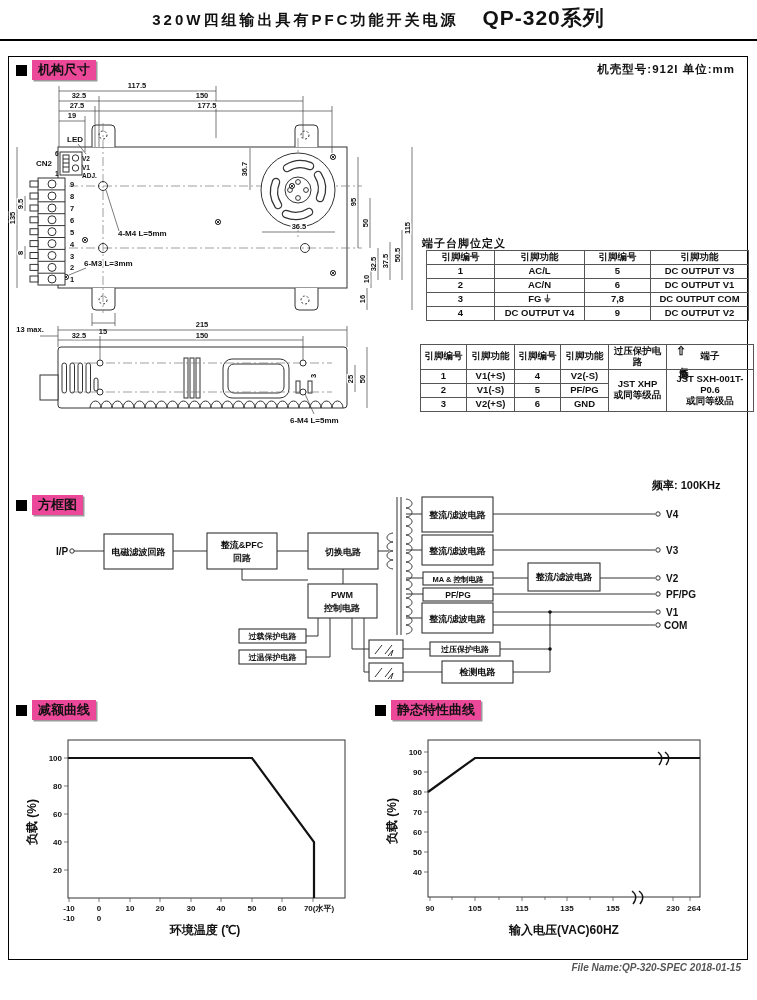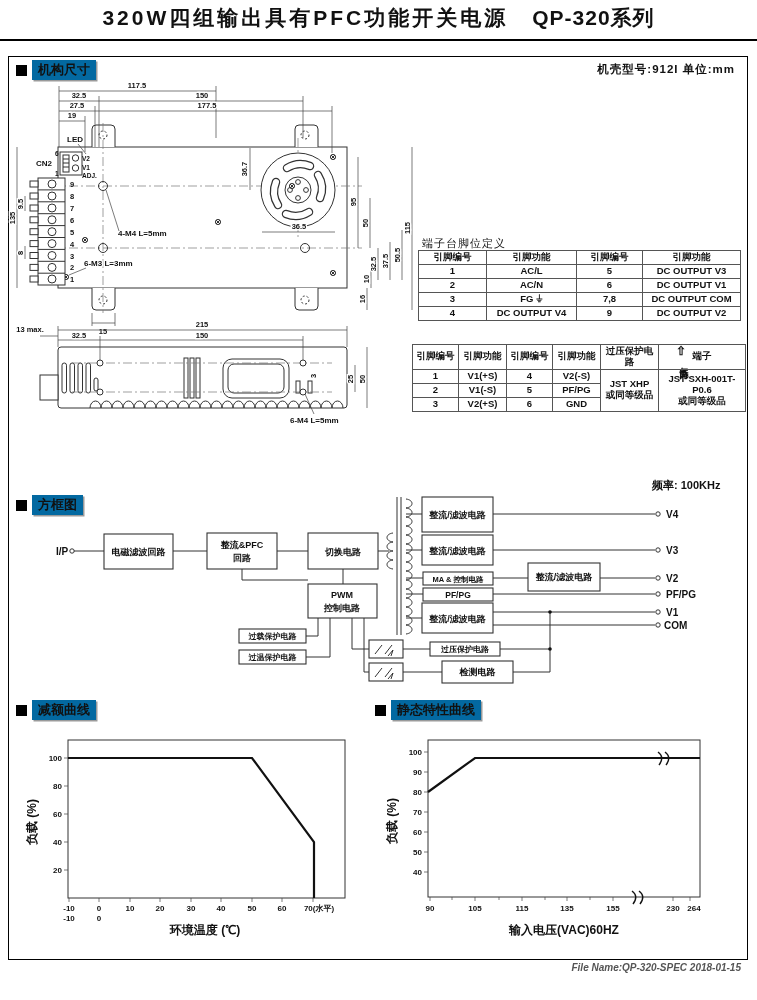--- a/index.html
+++ b/index.html
@@ -1,44 +1,44 @@
 <!DOCTYPE html>
 <html><head>
 <meta charset="utf-8">
 <style>
   html,body{margin:0;padding:0;background:#fff;}
   .page{position:relative;width:757px;height:1000px;background:#fff;overflow:hidden;
         font-family:"Liberation Sans",sans-serif;color:#111;}
   .title{position:absolute;left:0;right:0;top:4px;text-align:center;white-space:nowrap;}
-  .title .main{font-size:21px;font-weight:700;letter-spacing:3px;}
+  .title .main{font-size:15px;font-weight:700;letter-spacing:3px;}
   .title .series{font-size:21px;font-weight:800;letter-spacing:1px;margin-left:24px;}
   .title-rule{position:absolute;left:0;top:39px;width:757px;height:2px;background:#000;}
   .frame{position:absolute;left:8px;top:56px;width:738px;height:902px;border:1.5px solid #000;}
   .sec{position:absolute;display:flex;align-items:center;gap:5px;font-size:13px;font-weight:700;}
   .sec .sq{width:11px;height:11px;background:#000;flex:0 0 auto;}
-  .sec .tx{background:#0369a1;padding:1px 6px;box-shadow:1.5px 1.5px 0 #9a9a9a;white-space:nowrap;}
+  .sec .tx{background:#ec4899;padding:1px 6px;box-shadow:1.5px 1.5px 0 #9a9a9a;white-space:nowrap;}
   .caseinfo{position:absolute;top:62px;right:22px;font-size:11.5px;font-weight:700;letter-spacing:1px;}
   svg{position:absolute;overflow:visible;}
   svg text{font-family:"Liberation Sans",sans-serif;fill:#111;}
   .dm{font-size:7.5px;font-weight:600;text-anchor:middle;paint-order:stroke;stroke:#fff;stroke-width:2.5px;}
   .lb{font-size:8px;font-weight:700;text-anchor:start;paint-order:stroke;stroke:#fff;stroke-width:2.5px;}
   .ol{stroke:#333;stroke-width:1;fill:none;}
   .olw{stroke:#333;stroke-width:1;fill:#fff;}
   .dl{stroke:#444;stroke-width:0.7;fill:none;}
   .cl{stroke:#777;stroke-width:0.7;fill:none;stroke-dasharray:9 3 2 3;}
   .bx{stroke:#333;stroke-width:1.1;fill:#fff;}
   .wr{stroke:#333;stroke-width:1;fill:none;}
   .bt{font-size:9px;font-weight:700;text-anchor:middle;}
   .bs{font-size:8px;font-weight:700;text-anchor:middle;}
   .outl{font-size:10px;font-weight:700;text-anchor:start;}
   .tick{font-size:8px;font-weight:600;text-anchor:middle;}
   .ytick{font-size:8px;font-weight:600;text-anchor:end;}
   .axlbl{font-size:12px;font-weight:700;text-anchor:middle;}
-  .tbl-title{position:absolute;font-size:11px;font-weight:400;letter-spacing:1px;}
-  table.spec{position:absolute;border-collapse:collapse;table-layout:fixed;}
+  .tbl-title{position:absolute;font-size:11px;font-weight:700;letter-spacing:1px;}
+  table.spec{position:absolute;border-collapse:collapse;table-layout:fixed;margin-left:8px;}
   table.spec td,table.spec th{border:1px solid #555;font-size:9.5px;font-weight:700;
      text-align:center;padding:1px 1px;line-height:1.15;font-family:"Liberation Sans",sans-serif;}
   .airflow{position:absolute;left:677px;top:360px;writing-mode:vertical-rl;font-size:9px;font-weight:700;letter-spacing:1px;}
   .airarrow{position:absolute;left:676px;top:344px;font-size:12px;font-weight:700;}
   .freq{position:absolute;left:652px;top:478px;font-size:11px;font-weight:700;}
   .footer{position:absolute;right:16px;top:962px;font-size:10px;font-style:italic;color:#555;font-weight:600;}
 </style>
 </head>
 <body>
 

